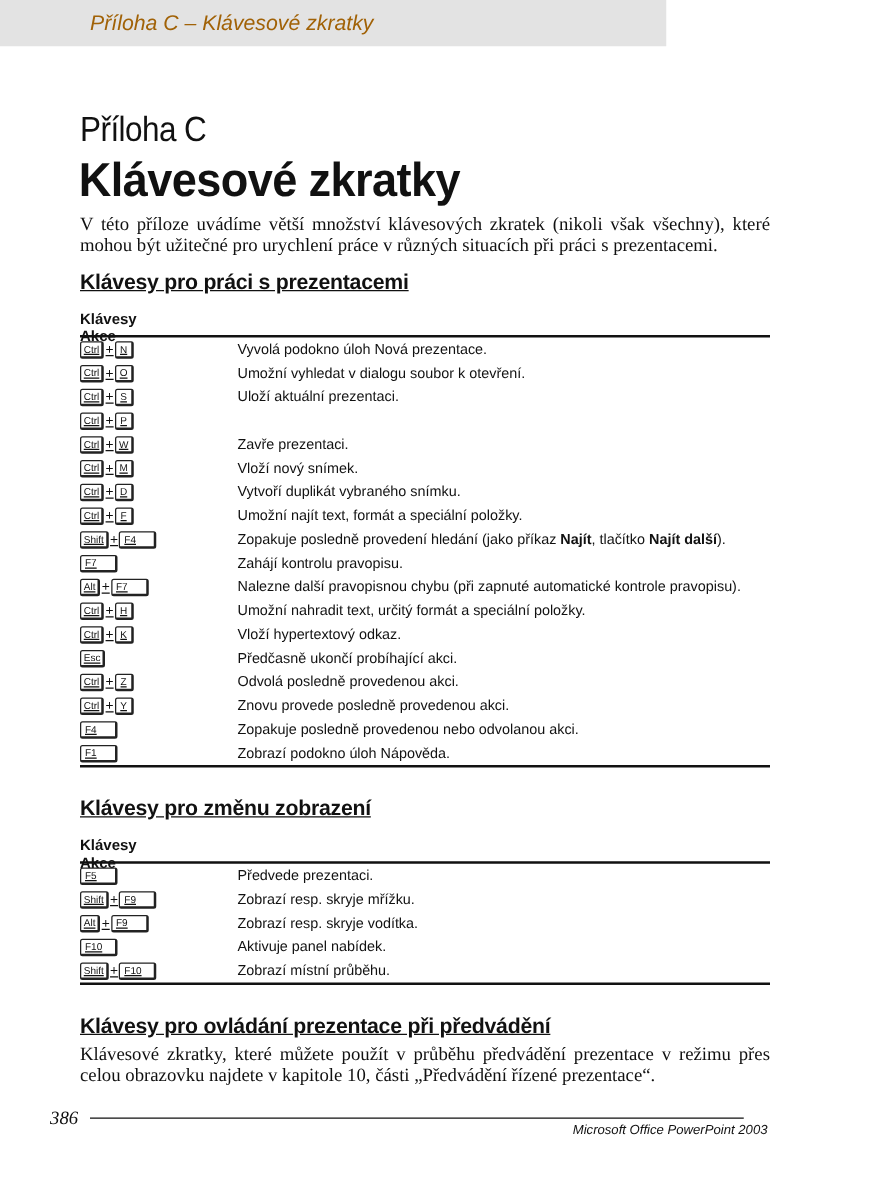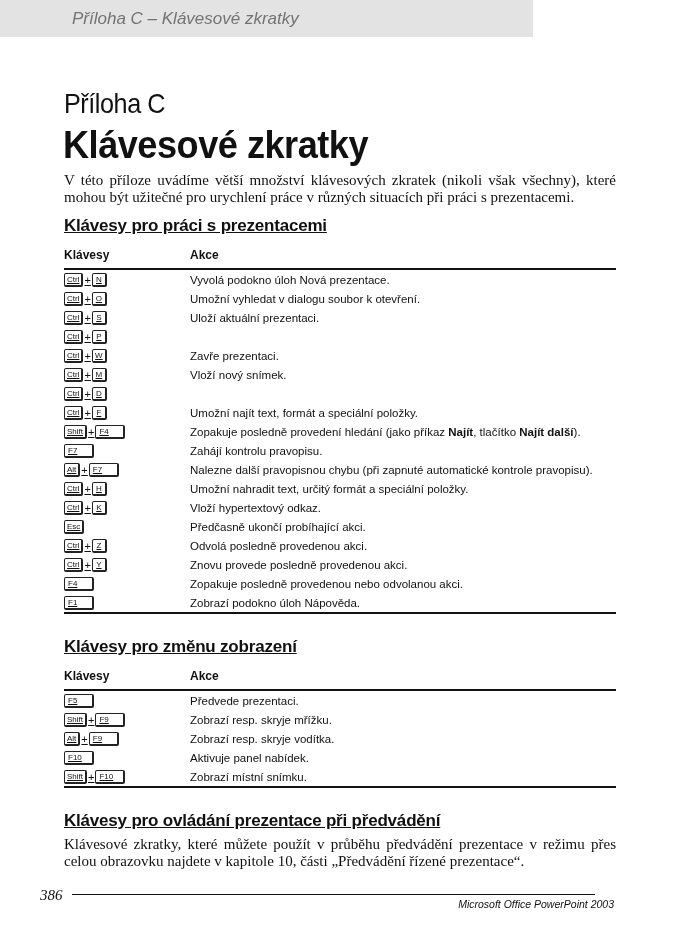--- a/index.html
+++ b/index.html
@@ -1,24 +1,24 @@
 <!DOCTYPE html>
 <html><head>
 <meta charset="utf-8">
 <style>
   html, body { margin:0; padding:0; background:#fff; }
   body { width:700px; height:942px; position:relative; overflow:hidden; color:#111; }
   .running-header { position:absolute; left:0; top:0; width:533px; height:37px; background:#e3e3e3; }
-  .running-header span { position:absolute; left:72px; top:9px; font-family:"Liberation Sans", sans-serif; font-style:italic; font-size:17px; color:#737373; }
+  .running-header span { position:absolute; left:72px; top:9px; font-family:"Liberation Sans", sans-serif; font-style:italic; font-size:17px; color:#a16207; }
   .appendix-label { position:absolute; left:64px; top:88px; font-family:"Liberation Sans", sans-serif; font-size:28px; font-weight:normal; letter-spacing:-0.5px; transform:scaleX(0.9); transform-origin:left; }
   .page-title { position:absolute; left:63px; top:124px; font-family:"Liberation Sans", sans-serif; font-size:38px; font-weight:bold; letter-spacing:-0.5px; transform:scaleX(0.95); transform-origin:left; }
   .intro { position:absolute; left:64px; top:172px; width:552px; font-family:"Liberation Serif", serif; font-size:15px; line-height:17px; text-align:justify; }
   h2.section { position:absolute; left:64px; margin:0; font-family:"Liberation Sans", sans-serif; font-weight:bold; font-size:17px; letter-spacing:-0.2px;text-decoration:underline; }
   .table { position:absolute; left:64px; width:552px; font-family:"Liberation Sans", sans-serif; font-size:11.5px; }
-  .thead { display:flex; height:20px; border-bottom:2px solid #111; font-weight:bold; font-size:12px; align-items:flex-start; }
+  .thead { display:flex; height:20px; border-bottom:2px solid #111; font-weight:bold; font-size:12px; align-items:flex-start;flex-direction:column; }
   .thead .c1 { width:126px; }
   .trow { display:flex; height:19px; align-items:center; }
   .trow .keys { width:126px; display:flex; align-items:center;text-decoration:underline; }
   .trow .action { flex:1; white-space:nowrap; }
   .tend { border-bottom:2px solid #111; }
   .kbd { display:inline-block; height:11px; line-height:11px; padding:0 2px; min-width:8px; border:1px solid #222; border-radius:2px; border-bottom-width:2px; border-right-width:2px; font-size:8px; text-align:center; font-family:"Liberation Sans", sans-serif; }
   .kbd.wide { min-width:22px; text-align:left; padding-left:3px; }
   .plus { font-size:11px; margin:0 1px; }
   b.em { font-weight:bold; }
   .outro { position:absolute; left:64px; top:836px; width:552px; font-family:"Liberation Serif", serif; font-size:15px; line-height:17px; text-align:justify; }
@@ -90,20 +90,21 @@
           <span class="kbd">M</span>
         </div>
         <div class="action">Vloží nový snímek.</div>
       </div>
       <div class="trow">
         <div class="keys">
           <span class="kbd">Ctrl</span>
           <span class="plus">+</span>
           <span class="kbd">D</span>
         </div>
+        <div class="action">Vytvoří duplikát vybraného snímku.</div>
       </div>
       <div class="trow">
         <div class="keys">
           <span class="kbd">Ctrl</span>
           <span class="plus">+</span>
           <span class="kbd">F</span>
         </div>
         <div class="action">Umožní najít text, formát a speciální položky.</div>
       </div>
       <div class="trow">
@@ -215,21 +216,21 @@
           <span class="kbd wide">F10</span>
         </div>
         <div class="action">Aktivuje panel nabídek.</div>
       </div>
       <div class="trow">
         <div class="keys">
           <span class="kbd">Shift</span>
           <span class="plus">+</span>
           <span class="kbd wide">F10</span>
         </div>
-        <div class="action">Zobrazí místní snímku.</div>
+        <div class="action">Zobrazí místní průběhu.</div>
       </div>
     </div>
 </div>
 
 <h2 class="section" style="top:811px">Klávesy pro ovládání prezentace při předvádění</h2>
 <p class="outro" style="margin:0">Klávesové zkratky, které můžete použít v průběhu předvádění prezentace v režimu přes celou obrazovku najdete v kapitole 10, části „Předvádění řízené prezentace“.</p>
 
 <div class="page-number">386</div>
 <div class="footer-rule"></div>
 <div class="footer-title">Microsoft Office PowerPoint 2003</div>

